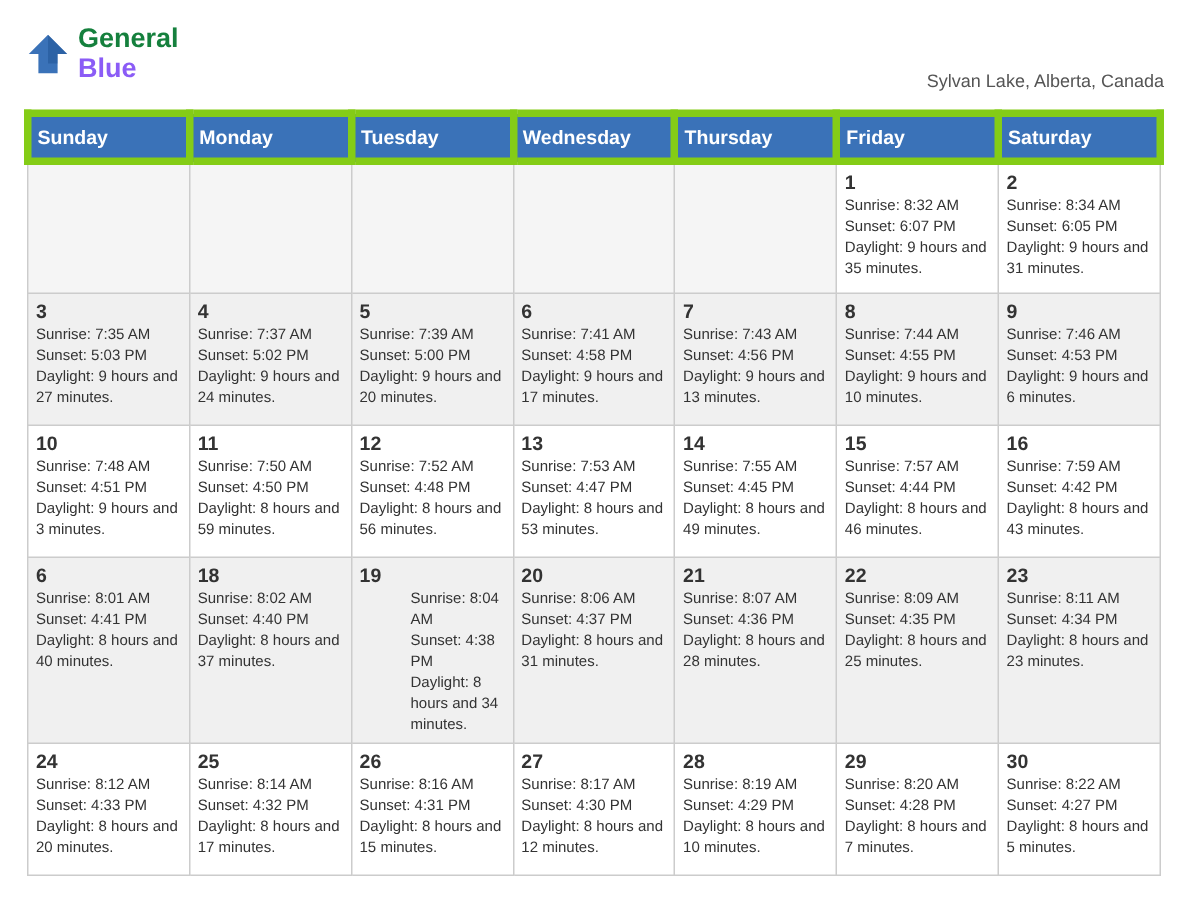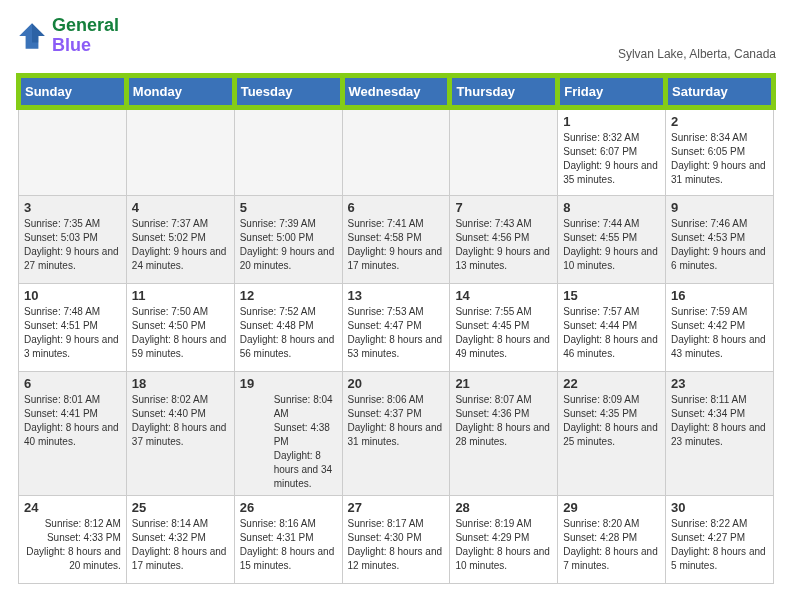--- a/index.html
+++ b/index.html
@@ -273,21 +273,21 @@
         <td class="shaded">
           <span class="day-number">23</span>
           <div class="day-info" style="white-space: pre-line;">Sunrise: 8:11 AM
 Sunset: 4:34 PM
 Daylight: 8 hours and 23 minutes.</div>
         </td>
       </tr>
       <tr>
         <td>
           <span class="day-number">24</span>
-          <div class="day-info" style="white-space: pre-line; text-align: right;">Sunrise: 8:12 AM
+          <div class="day-info" style="white-space: pre-line;">Sunrise: 8:12 AM
 Sunset: 4:33 PM
 Daylight: 8 hours and 20 minutes.</div>
         </td>
         <td>
           <span class="day-number">25</span>
           <div class="day-info" style="white-space: pre-line;">Sunrise: 8:14 AM
 Sunset: 4:32 PM
 Daylight: 8 hours and 17 minutes.</div>
         </td>
         <td>

